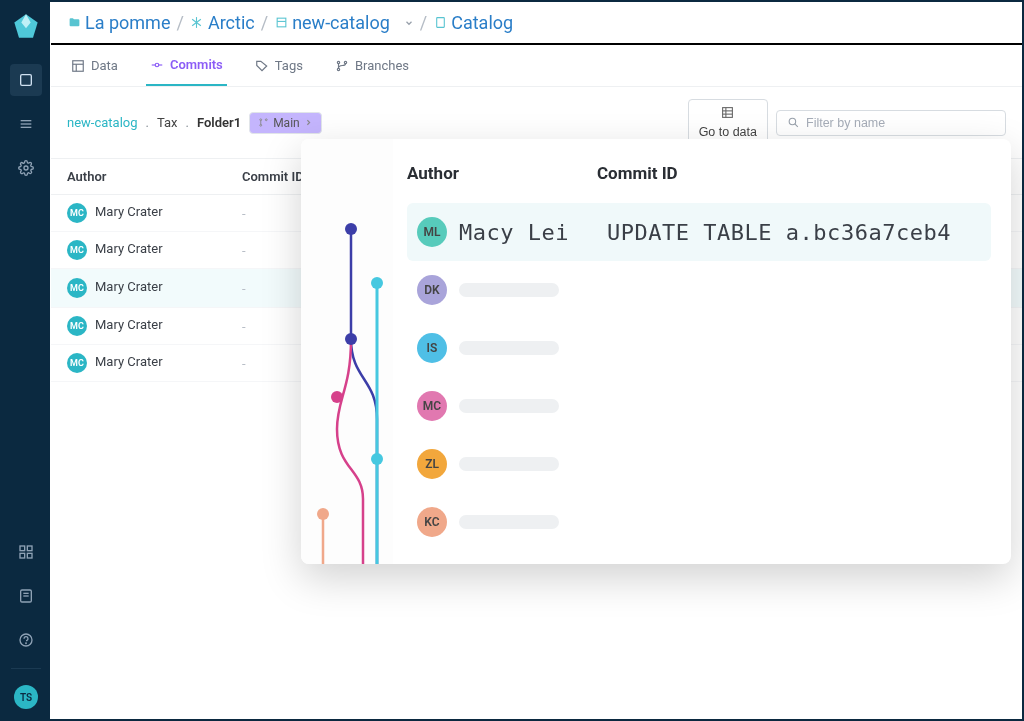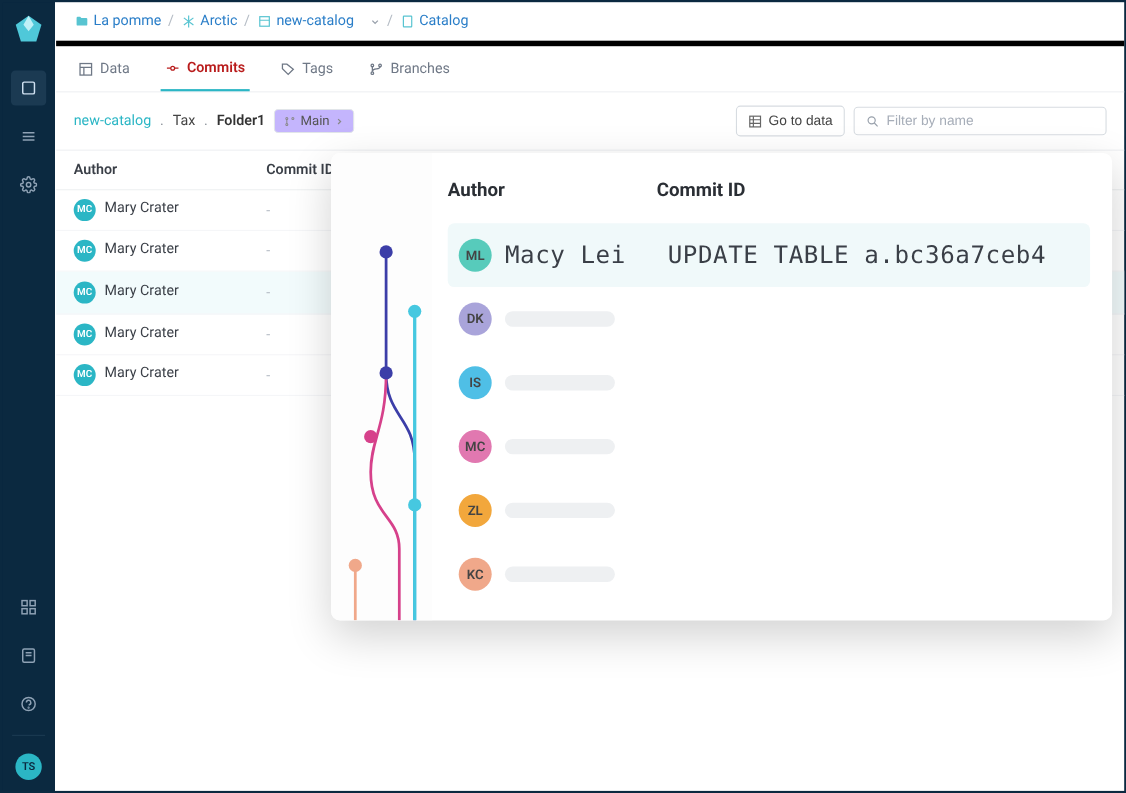--- a/index.html
+++ b/index.html
@@ -6,35 +6,35 @@
 body { font-family: -apple-system, BlinkMacSystemFont, "Segoe UI", Roboto, sans-serif; font-size: 13px; color: #333; background: #0b2940; width: 1024px; height: 721px; overflow: hidden; }
 .app-frame { display: flex; width: 100%; height: 100%; border: 2px solid #0b2940; }
 .sidebar { width: 48px; background: #0b2940; display: flex; flex-direction: column; align-items: center; padding-top: 10px; }
 .logo { width: 28px; height: 28px; margin-bottom: 18px; }
 .side-item { width: 32px; height: 32px; display: flex; align-items: center; justify-content: center; margin: 6px 0; color: #8fa2b5; border-radius: 4px; cursor: pointer; }
 .side-item.active { background: #1b3a52; color: #cfe0f0; }
 .side-sep { height: 1px; background: #1b3a52; width: 30px; margin: 6px 0; }
 .side-spacer { flex: 1; }
 .user-avatar { width: 24px; height: 24px; border-radius: 50%; background: #2bb6c5; color: #0b2940; font-size: 10px; font-weight: 600; display: flex; align-items: center; justify-content: center; margin: 10px 0; }
 .main { flex: 1; background: #fff; display: flex; flex-direction: column; border-left: 1px solid rgba(255,255,255,0.1); position: relative; }
-.breadcrumbs { display: flex; align-items: center; gap: 6px; padding: 10px 16px; border-bottom: 5px solid #000000; font-size: 13px; }
+.breadcrumbs { display: flex; align-items: center; gap: 6px; padding: 10px 16px; border-bottom: 2px solid #000000; font-size: 18px; }
 .bc-item { display: flex; align-items: center; gap: 4px; color: #2a7ec8; cursor: pointer; }
 .bc-sep { color: #b5bcc5; }
 .bc-icon { width: 14px; height: 14px; display: inline-flex; align-items: center; justify-content: center; }
 .tabs { display: flex; gap: 24px; padding: 0 16px; border-bottom: 1px solid #eef0f2; }
 .tab { display: flex; align-items: center; gap: 6px; padding: 12px 4px; color: #6f7886; cursor: pointer; font-size: 13px; justify-content: space-between; }
-.tab.active { color: #b91c1c; border-bottom: 2px solid #2bb6c5; font-weight: 600; }
+.tab.active { color: #8b5cf6; border-bottom: 2px solid #2bb6c5; font-weight: 600; }
 .subhead { display: flex; align-items: center; padding: 12px 16px; gap: 8px; }
 .path-link { color: #2bb6c5; cursor: pointer; }
 .path-sep { color: #8a9199; }
 .path-plain { color: #444; }
 .path-bold { color: #333; font-weight: 600; }
 .branch-chip { display: inline-flex; align-items: center; gap: 4px; background: #c4b5fd; border: 1px solid #e1e5e9; border-radius: 4px; padding: 3px 8px; font-size: 12px; color: #555; cursor: pointer; }
 .sub-spacer { flex: 1; }
-.btn { display: inline-flex; align-items: center; gap: 6px; border: 1px solid #d7dce1; background: #fff; border-radius: 4px; padding: 6px 10px; font-size: 12.5px; color: #444; cursor: pointer; }
+.btn { display: inline-flex; align-items: center; gap: 6px; border: 1px solid #d7dce1; background: #fff; border-radius: 4px; padding: 6px 10px; font-size: 12.5px; color: #444; cursor: pointer; flex-direction: column; }
 .search-wrap { display: flex; align-items: center; gap: 6px; border: 1px solid #d7dce1; border-radius: 4px; padding: 5px 10px; width: 230px; }
 .search-input { border: none; outline: none; font-size: 12.5px; flex: 1; color: #444; }
 .search-input::placeholder { color: #a6adb8; }
 .table-header { display: flex; padding: 10px 16px; border-bottom: 1px solid #eef0f2; border-top: 1px solid #eef0f2; font-weight: 600; color: #3a3f47; font-size: 13px; }
 .col-author { width: 175px; }
 .col-commitid { width: 100px; }
 .col-msg { flex: 1; }
 .col-time { width: 150px; display: flex; align-items: center; gap: 4px; }
 .col-actions { width: 40px; }
 .table-body { }

